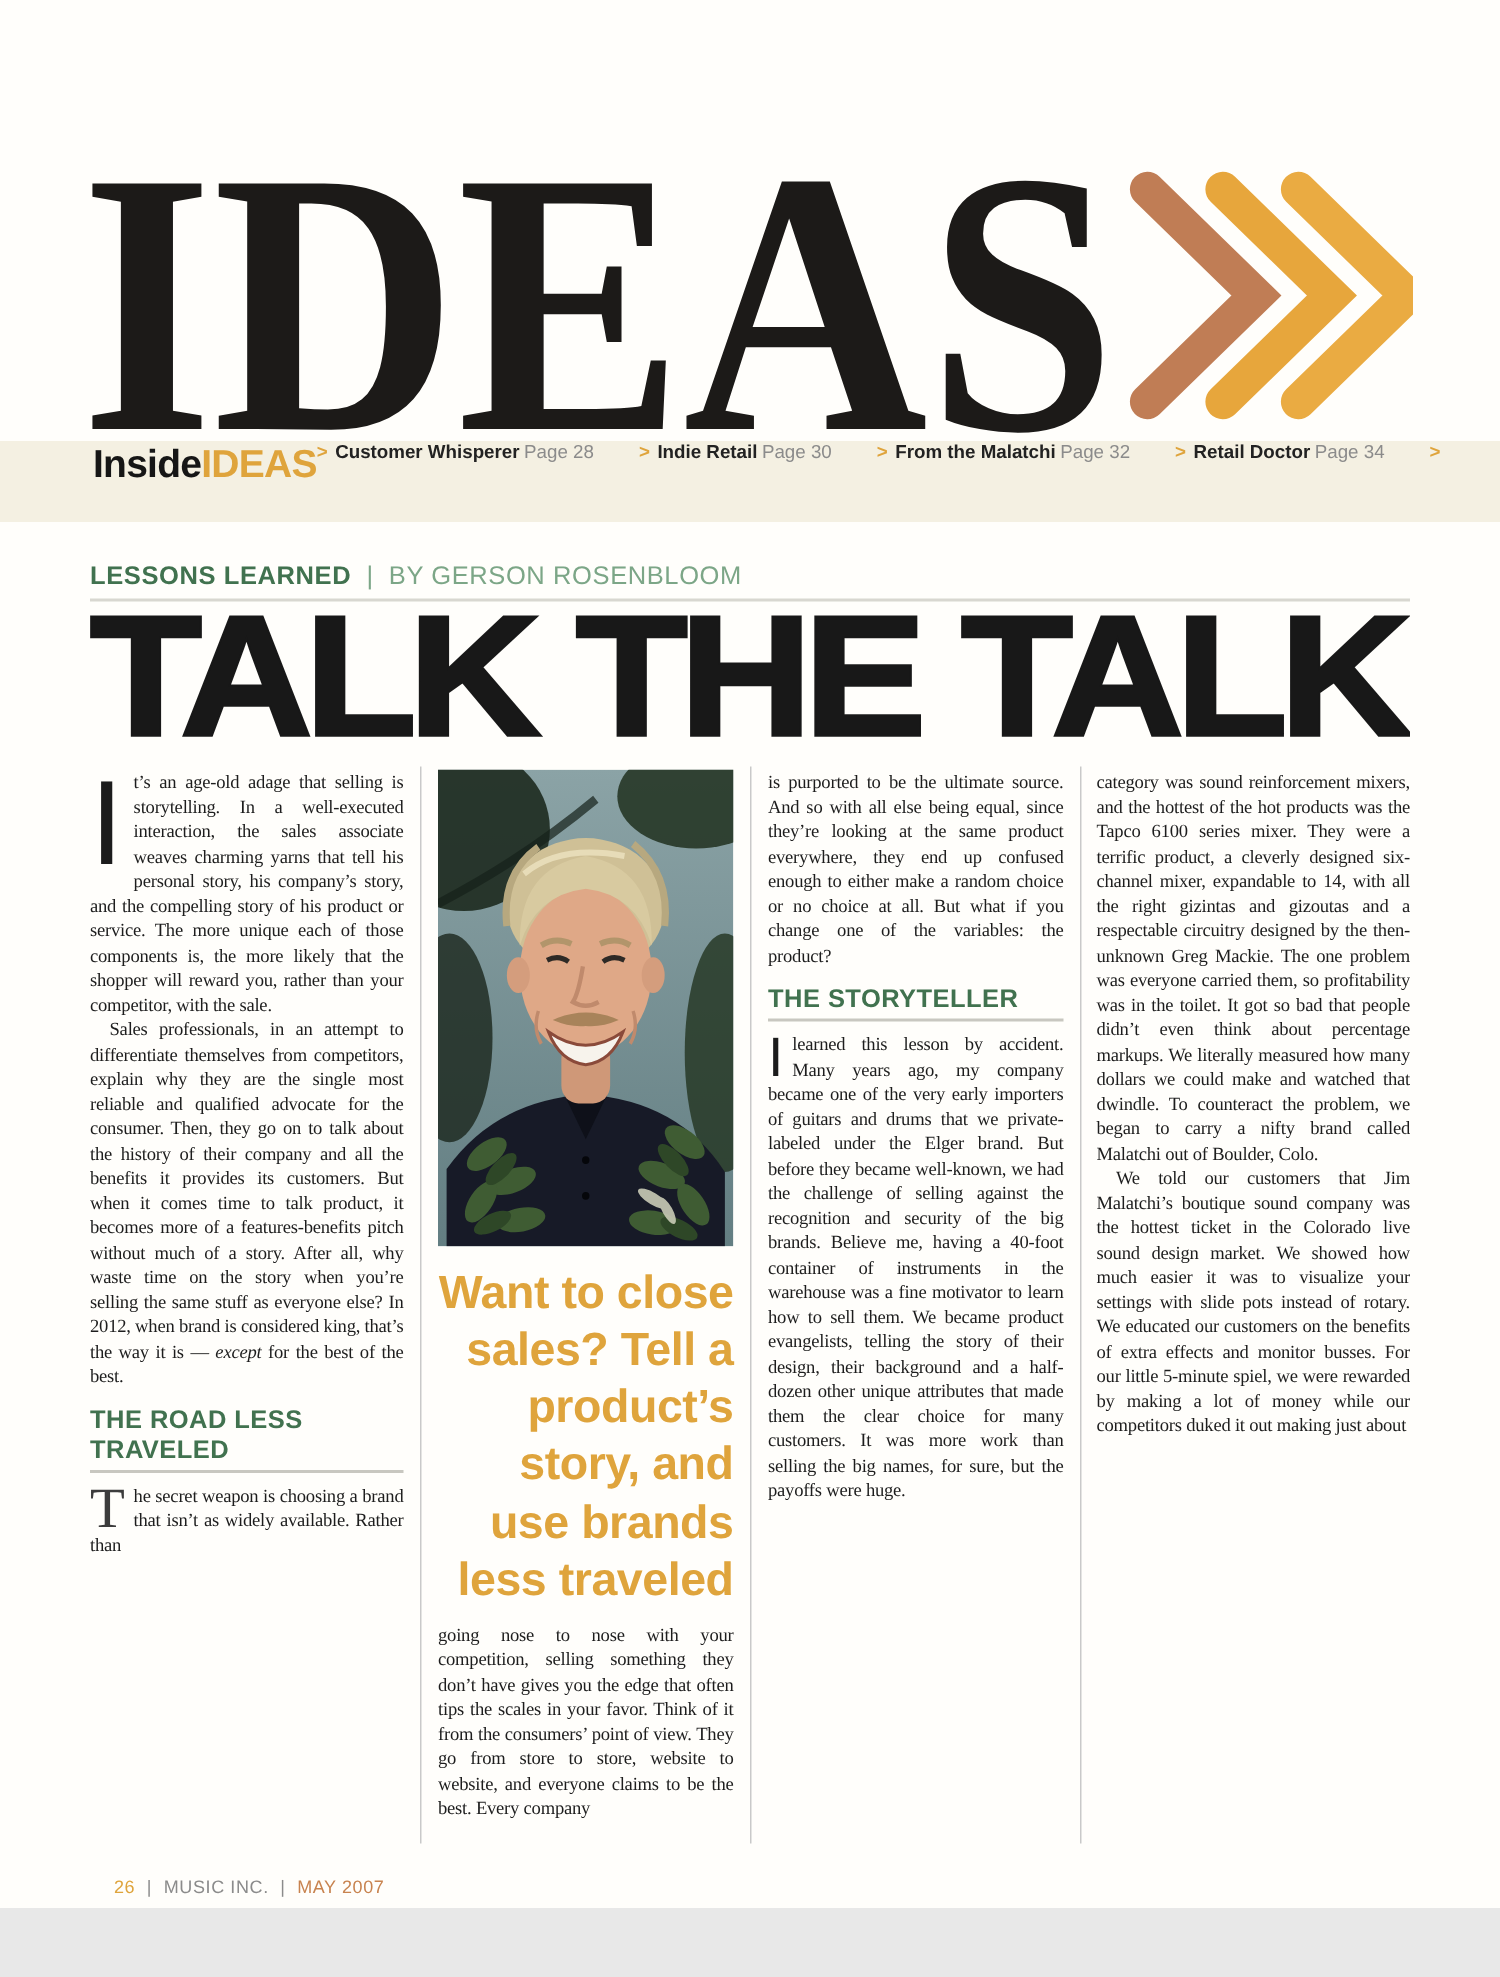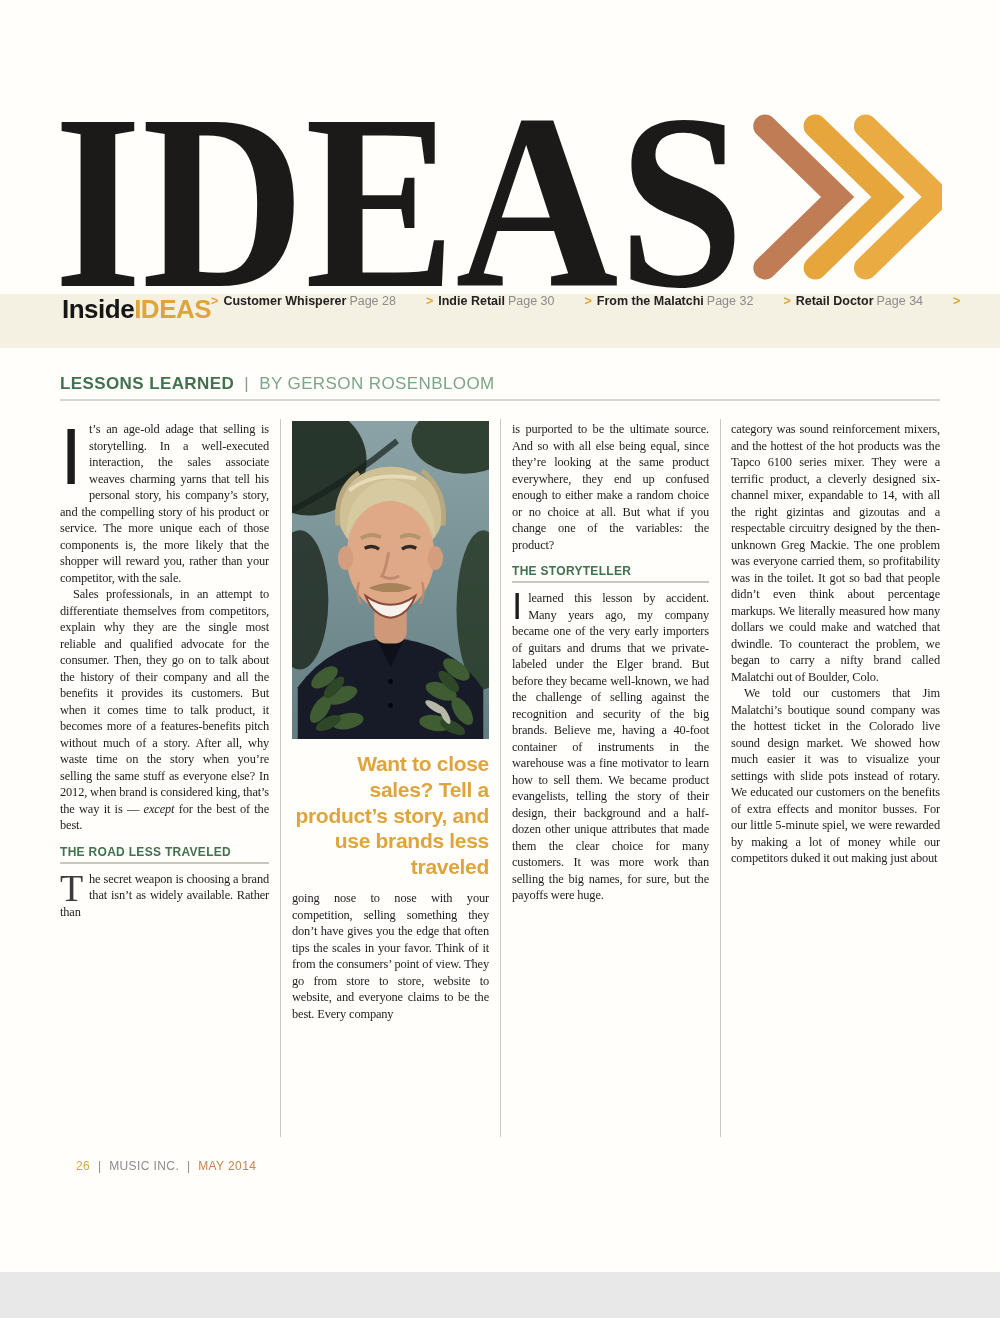--- a/index.html
+++ b/index.html
@@ -46,26 +46,26 @@
   .col:last-child { padding-right:0;padding-left:10px; }
   p.body { font-family:"Liberation Serif", serif; font-size:12.4px; line-height:16.5px;
     text-align:justify; color:#1d1d1d; letter-spacing:-0.15px; hyphens:auto; }
   p.body.indent { text-indent:13px; }
   .dropcap { float:left; font-family:"Liberation Sans", sans-serif; color:#1c1c1c;
     line-height:0.82; margin:3px 7px 0 0; }
   .dc-tall  { font-size:80px; }
   .dc-small { font-size:37px; line-height:0.8; margin:2px 6px 0 0; }
   .dc-serif { font-family:"Liberation Serif", serif; font-weight:normal; color:#3c3c3c;
     font-size:38px; line-height:0.8; margin:2px 6px 0 0; }
-  .subhead { font-size:12px; font-weight:bold; letter-spacing:0.3px;
+  .subhead { font-size:17px; font-weight:bold; letter-spacing:0.3px;
     color:var(--green-dark,#41724f); border-bottom:2px solid #c8c7c0;
     padding-bottom:3px; margin:11px 0 7px; }
   .photo { width:100%; height:318px; overflow:hidden; }
   .photo svg { width:100%; height:100%; display:block; }
-  .pullquote { font-weight:bold; font-size:21px; line-height:1.23; text-align:right;
+  .pullquote { font-weight:bold; font-size:31px; line-height:1.23; text-align:right;
     color:var(--accent-gold,#dfa43c); margin:12px 0 10px; letter-spacing:-0.3px; }
   
   .page-footer { margin:22px 60px 0; font-size:12px; letter-spacing:0.4px; }
   .pf-num { color:var(--accent-gold,#dfa43c); font-weight:normal;margin-left:16px; }
   .pf-sep { color:var(--gray-page,#9a9a9a); margin:0 4px; }
   .pf-mag { color:var(--gray-page,#9a9a9a); }
   .pf-issue { color:var(--issue-orange,#c8834f); }
 </style>
 </head>
 <body>
@@ -105,20 +105,25 @@
       </div>
     </div>
   </nav>
 
   <div class="kicker-row">
     <span class="kicker-section">LESSONS LEARNED</span>
     <span class="kicker-sep">|</span>
     <span class="kicker-byline">BY GERSON ROSENBLOOM</span>
   </div>
 
+  <h1 class="headline-wrap">
+    <svg class="headline-svg" viewBox="0 0 880 86" preserveAspectRatio="none">
+      <text x="0" y="83" font-size="114" textLength="876" lengthAdjust="spacingAndGlyphs">TALK THE TALK</text>
+    </svg>
+  </h1>
 
   <main class="cols">
 
     <section class="col">
       <p class="body">
         <span class="dropcap dc-tall">I</span><span>t’s an age-old adage that selling is storytelling. In a well-executed interaction, the sales associate weaves charming yarns that tell his personal story, his company’s story, and the compelling story of his product or service. The more unique each of those components is, the more likely that the shopper will reward you, rather than your competitor, with the sale.</span>
       </p>
       <p class="body indent">
         <span>Sales professionals, in an attempt to differentiate themselves from competitors, explain why they are the single most reliable and qualified advocate for the consumer. Then, they go on to talk about the history of their company and all the benefits it provides its customers. But when it comes time to talk product, it becomes more of a features-benefits pitch without much of a story. After all, why waste time on the story when you’re selling the same stuff as everyone else? In 2012, when brand is considered king, that’s the way it is — </span><em>except</em><span> for the best of the best.</span>
       </p>
@@ -215,16 +220,16 @@
       <p class="body indent">We told our customers that Jim Malatchi’s boutique sound company was the hottest ticket in the Colorado live sound design market. We showed how much easier it was to visualize your settings with slide pots instead of rotary. We educated our customers on the benefits of extra effects and monitor busses. For our little 5-minute spiel, we were rewarded by making a lot of money while our competitors duked it out making just about</p>
     </section>
 
   </main>
 
   <footer class="page-footer">
     <span class="pf-num">26</span>
     <span class="pf-sep">|</span>
     <span class="pf-mag">MUSIC INC.</span>
     <span class="pf-sep">|</span>
-    <span class="pf-issue">MAY 2014</span>
+    <span class="pf-issue">MAY 2007</span>
   </footer>
 
 </div>
 
 </body></html>

